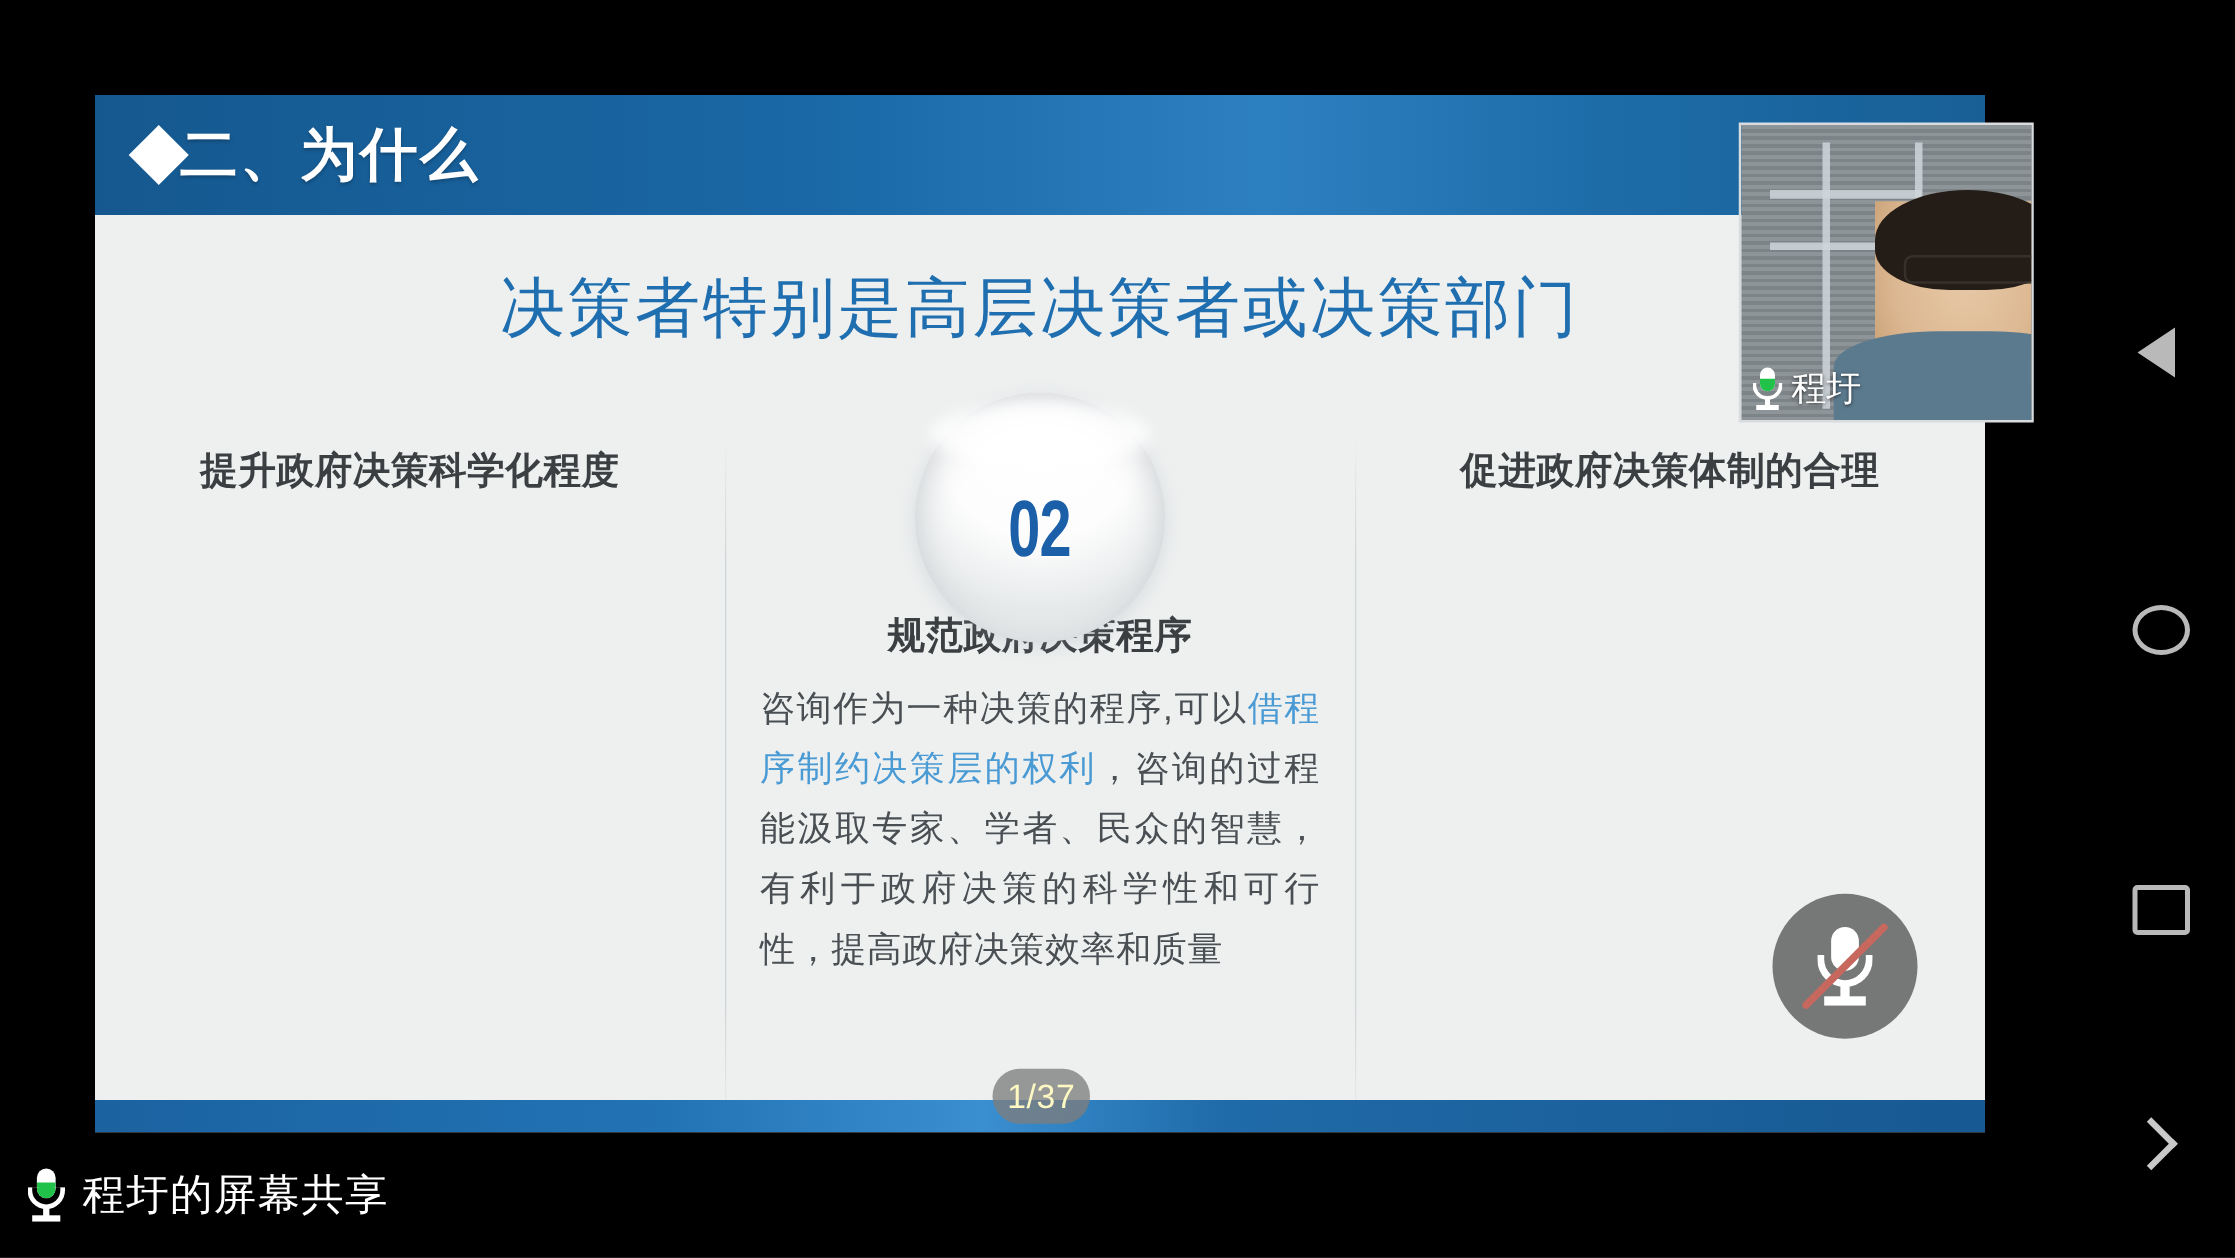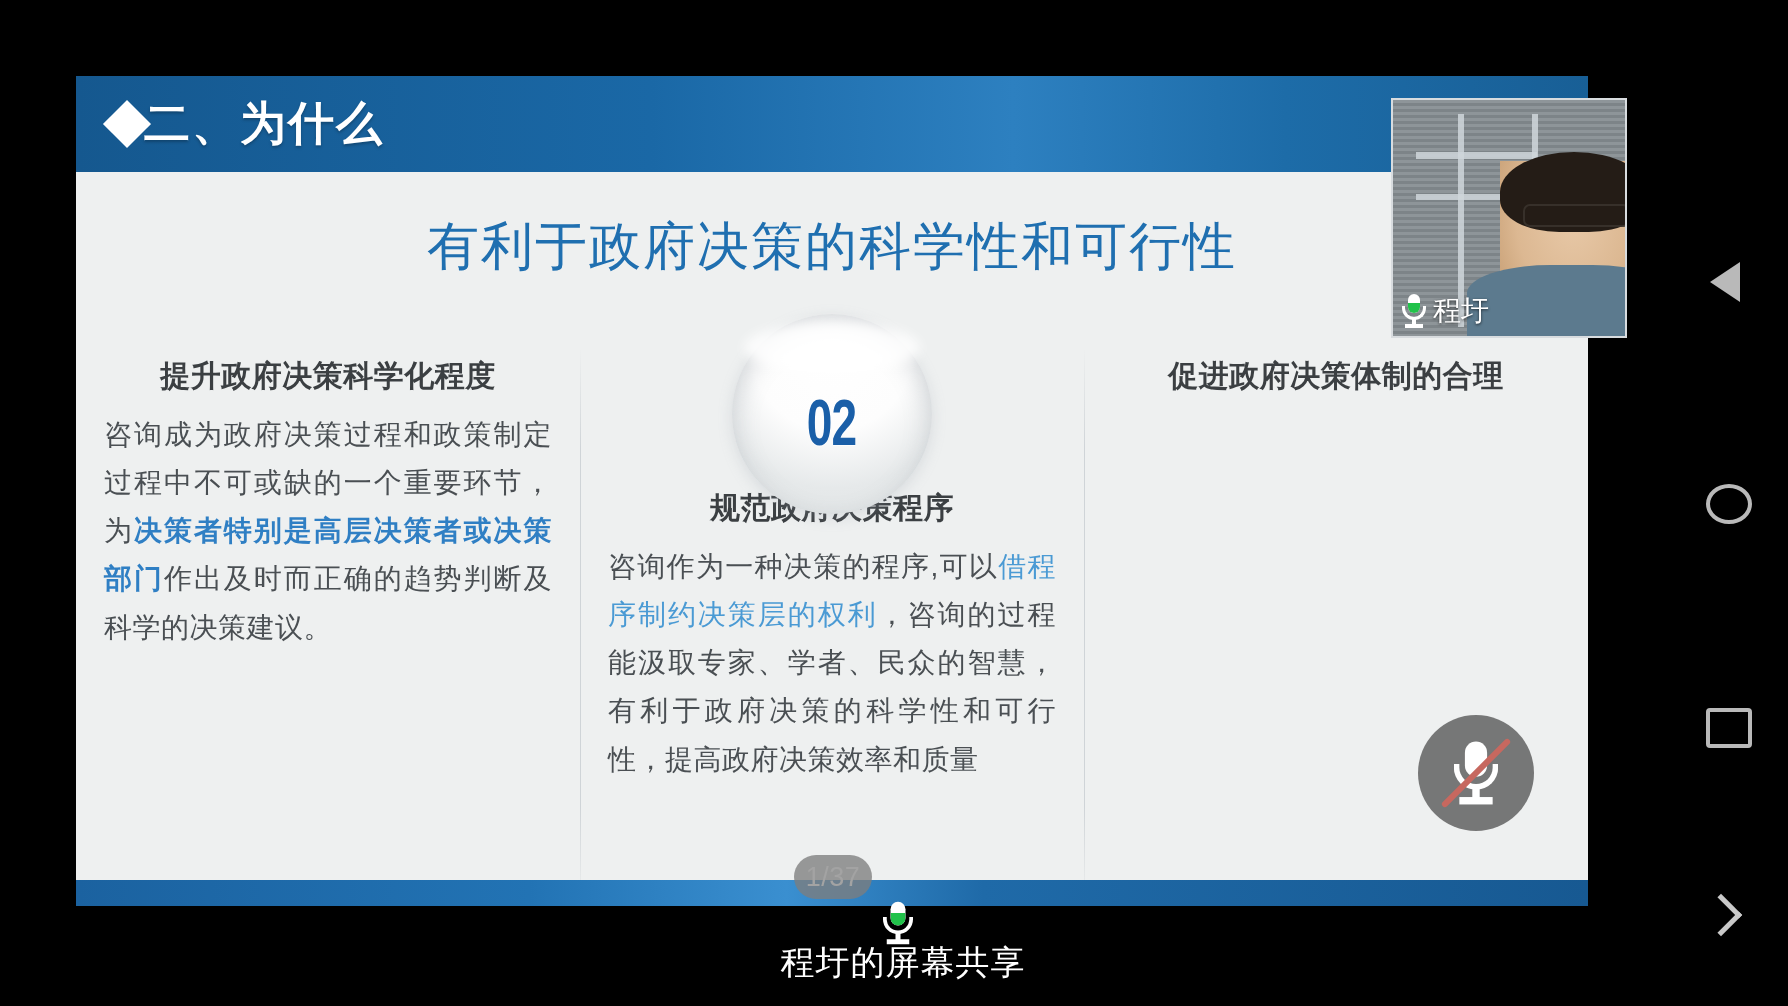--- a/index.html
+++ b/index.html
@@ -52,21 +52,21 @@
 
   .slide-divider { position:absolute; top:176px; width:1px; height:560px;
     background:linear-gradient(180deg,rgba(0,0,0,0) 0%,rgba(150,160,170,.35) 18%,rgba(150,160,170,.35) 82%,rgba(0,0,0,0) 100%); }
   .div1 { left:33.33%; } .div2 { left:66.66%; }
 
   .slide-footer { position:absolute; left:0; bottom:0; width:100%; height:26px;
     background:linear-gradient(90deg,#1b62a0 0%,#2273b4 30%,#3a8fd0 47%,#1f6aa8 60%,#175992 100%); }
 
   
   .page-badge { position:absolute; left:794px; top:855px; width:78px; height:44px;
-    background:rgba(125,125,125,.78); border-radius:22px; color:#a3a3a3; font-size:27px;
+    background:rgba(125,125,125,.78); border-radius:22px; color:#fef9c3; font-size:27px;
     display:flex; align-items:center; justify-content:center; letter-spacing:.5px; }
 
   
   .video-thumb { position:absolute; left:1391px; top:98px; width:236px; height:240px;
     border:2px solid #d8dcdf; overflow:hidden;
     background:linear-gradient(180deg,#9aa0a4 0%,#7e858a 40%,#6f7removed 100%); }
   .vt-bg { position:absolute; inset:0;
     background:repeating-linear-gradient(180deg,#8e9599 0px,#8e9599 3px,#7d8488 3px,#7d8488 6px); }
   .vt-blind { position:absolute; background:#cfd6da; opacity:.85; }
   .vt-person { position:absolute; left:46%; top:26%; width:70%; height:78%;
@@ -94,21 +94,21 @@
   
   .mute-btn { position:absolute; left:1418px; top:715px; width:116px; height:116px;
     border-radius:50%; background:rgba(92,92,92,.82); }
   .mute-btn .mic { position:absolute; left:50%; top:50%; transform:translate(-50%,-50%) scale(1.85);
     width:26px; height:34px; }
   .mute-btn .slash { position:absolute; left:50%; top:50%; width:94px; height:6px;
     background:#c7685f; border-radius:3px; transform:translate(-50%,-50%) rotate(-45deg); }
 
   
   .status-bar { position:absolute; left:0; bottom:0; width:1788px; height:100px;
-    background:#000; display:flex; align-items:center; padding-left:18px;flex-direction:column; }
+    background:#000; display:flex; align-items:center; padding-left:18px; }
   .status-bar .mic { transform:scale(1.25); margin-right:16px; margin-left:6px; }
   .status-text { color:#ffffff; font-size:34px; letter-spacing:1px; }
 
   
   .nav-back { position:absolute; left:1710px; top:262px; width:0; height:0;
     border-top:20px solid transparent; border-bottom:20px solid transparent;
     border-right:30px solid #b9b9b9; }
   .nav-home { position:absolute; left:1706px; top:484px; width:46px; height:40px;
     border:4px solid #b9b9b9; border-radius:50%; }
   .nav-recent { position:absolute; left:1706px; top:708px; width:46px; height:40px;
@@ -123,32 +123,29 @@
 <div id="root">
 
   <div class="slide">
 
     <div class="slide-header">
       <div class="hdr-diamond"></div>
       <div class="hdr-title">二、为什么</div>
     </div>
 
     <div class="slide-body">
-      <div class="slide-title">有利于政府决策的科学性和可行性</div>
+      <div class="slide-title">决策者特别是高层决策者或决策部门</div>
 
       <div class="slide-divider div1"></div>
       <div class="slide-divider div2"></div>
 
       <div class="cols">
 
         <div class="col">
           <div class="col-head">提升政府决策科学化程度</div>
-          <div class="col-body">
-            <span>咨询成为政府决策过程和政策制定过程中不可或缺的一个重要环节，为</span><span class="hl">决策者特别是高层决策者或决策部门</span><span>作出及时而正确的趋势判断及科学的决策建议。</span>
-          </div>
         </div>
 
         <div class="col">
           <div class="circle-wrap">
             <div class="circle"></div>
             <div class="num">02</div>
           </div>
           <div class="col-head">规范政府决策程序</div>
           <div class="col-body">
             <span>咨询作为一种决策的程序,可以</span><span class="hl-thin">借程序制约决策层的权利</span><span>，咨询的过程能汲取专家、学者、民众的智慧，有利于政府决策的科学性和可行性，提高政府决策效率和质量</span>

